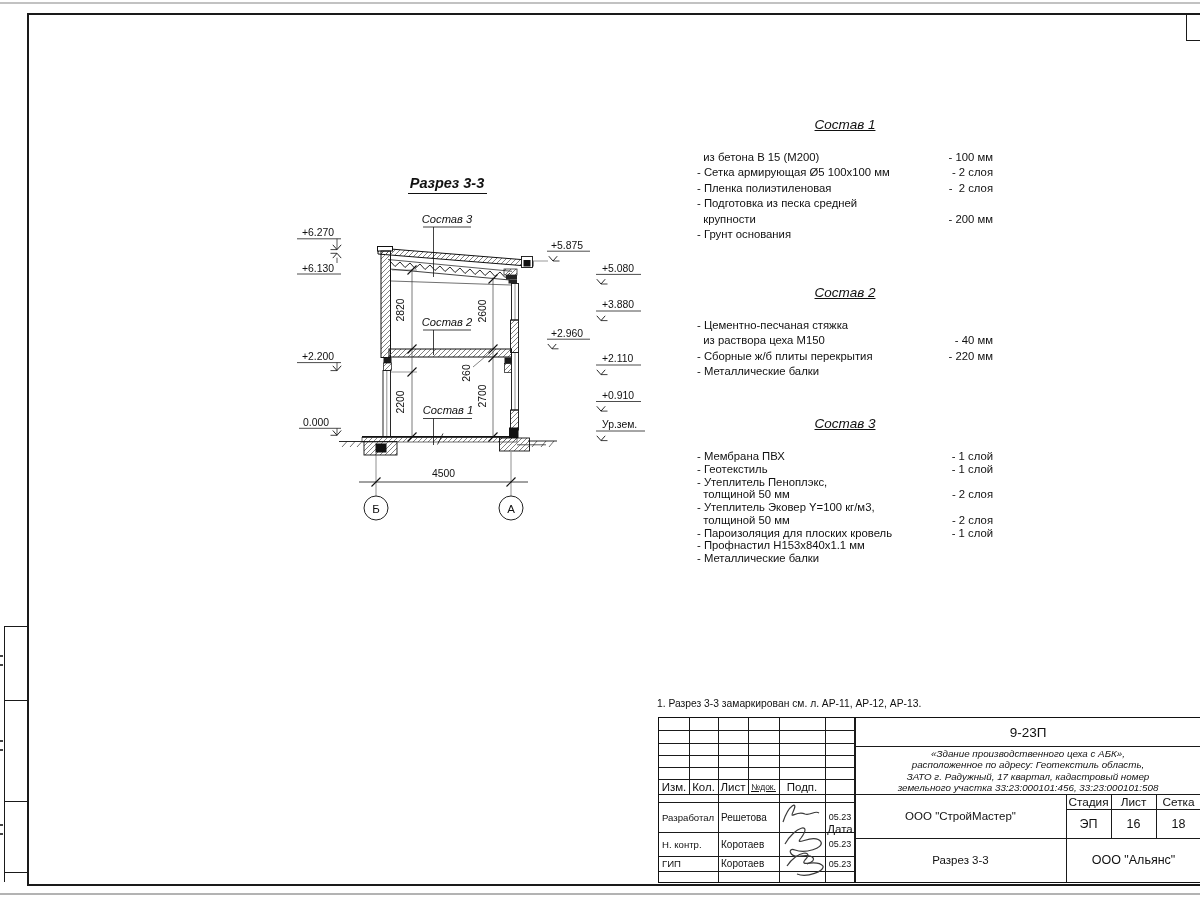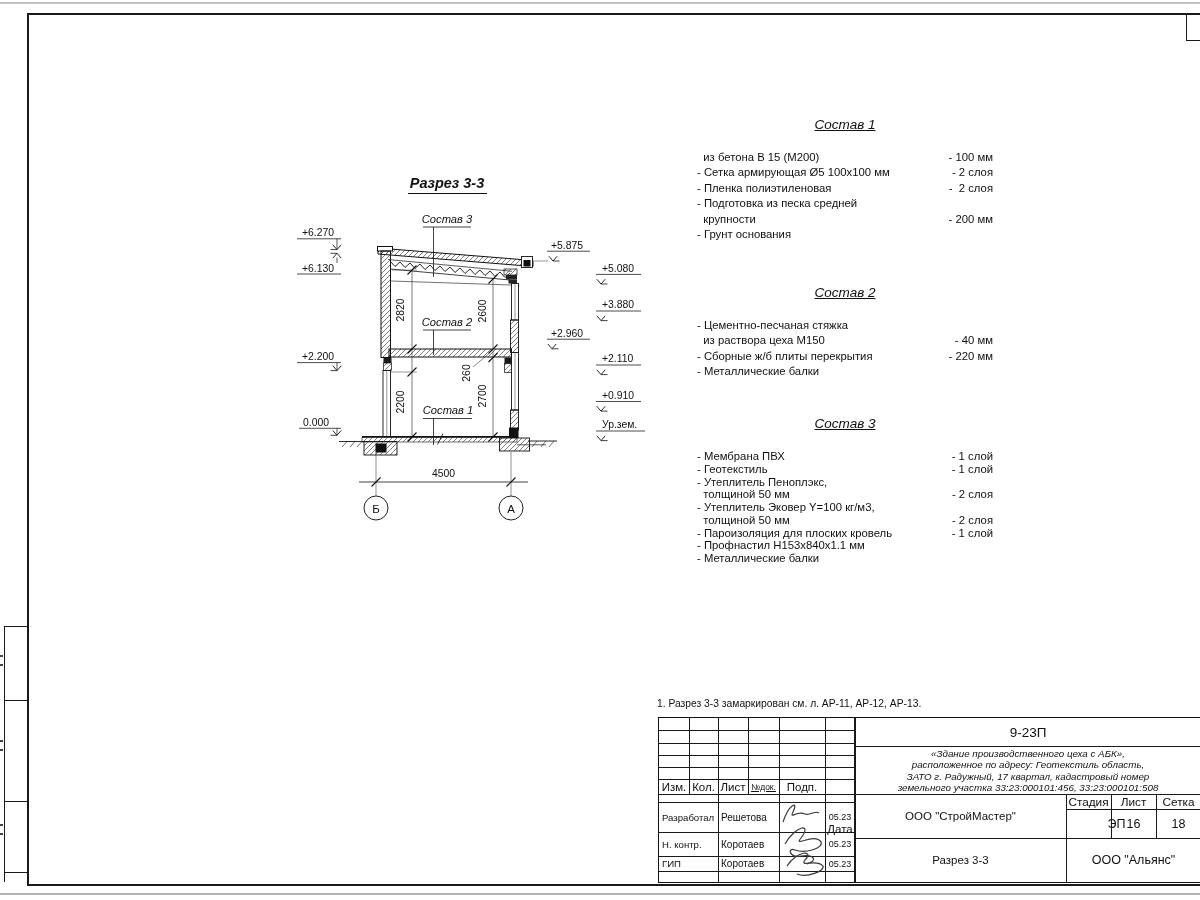--- a/index.html
+++ b/index.html
@@ -317,20 +317,20 @@
     <div class="abs" style="left:200px;top:29.5px;width:338px;height:46px;font-size:9.8px;line-height:11.5px;text-align:center;font-style:italic;">
       <div>«Здание производственного цеха с АБК»,</div>
       <div>расположенное по адресу: Геотекстиль область,</div>
       <div>ЗАТО г. Радужный, 17 квартал, кадастровый номер</div>
       <div>земельного участка 33:23:000101:456, 33:23:000101:508</div>
     </div>
     <div class="cell" style="left:196px;top:76px;width:211px;height:44px;font-size:11.5px;">ООО "СтройМастер"</div>
     <div class="cell" style="left:407px;top:76px;width:45px;height:15px;font-size:11.8px;">Стадия</div>
     <div class="cell" style="left:452px;top:76px;width:45px;height:15px;font-size:11.8px;">Лист</div>
     <div class="cell" style="left:497px;top:76px;width:45px;height:15px;font-size:11.8px;">Сетка</div>
-    <div class="cell" style="left:407px;top:91px;width:45px;height:29px;font-size:12.5px;margin-left:28px;">ЭП</div>
+    <div class="cell" style="left:407px;top:91px;width:45px;height:29px;font-size:12.5px;">ЭП</div>
     <div class="cell" style="left:452px;top:91px;width:45px;height:29px;font-size:12.5px;">16</div>
     <div class="cell" style="left:497px;top:91px;width:45px;height:29px;font-size:12.5px;">18</div>
     <div class="cell" style="left:196px;top:120px;width:211px;height:44px;font-size:11.5px;">Разрез 3-3</div>
     <div class="cell" style="left:407px;top:120px;width:135px;height:44px;font-size:12.5px;">ООО "Альянс"</div>
   </div>
 
 </div>
 
 </body></html>

